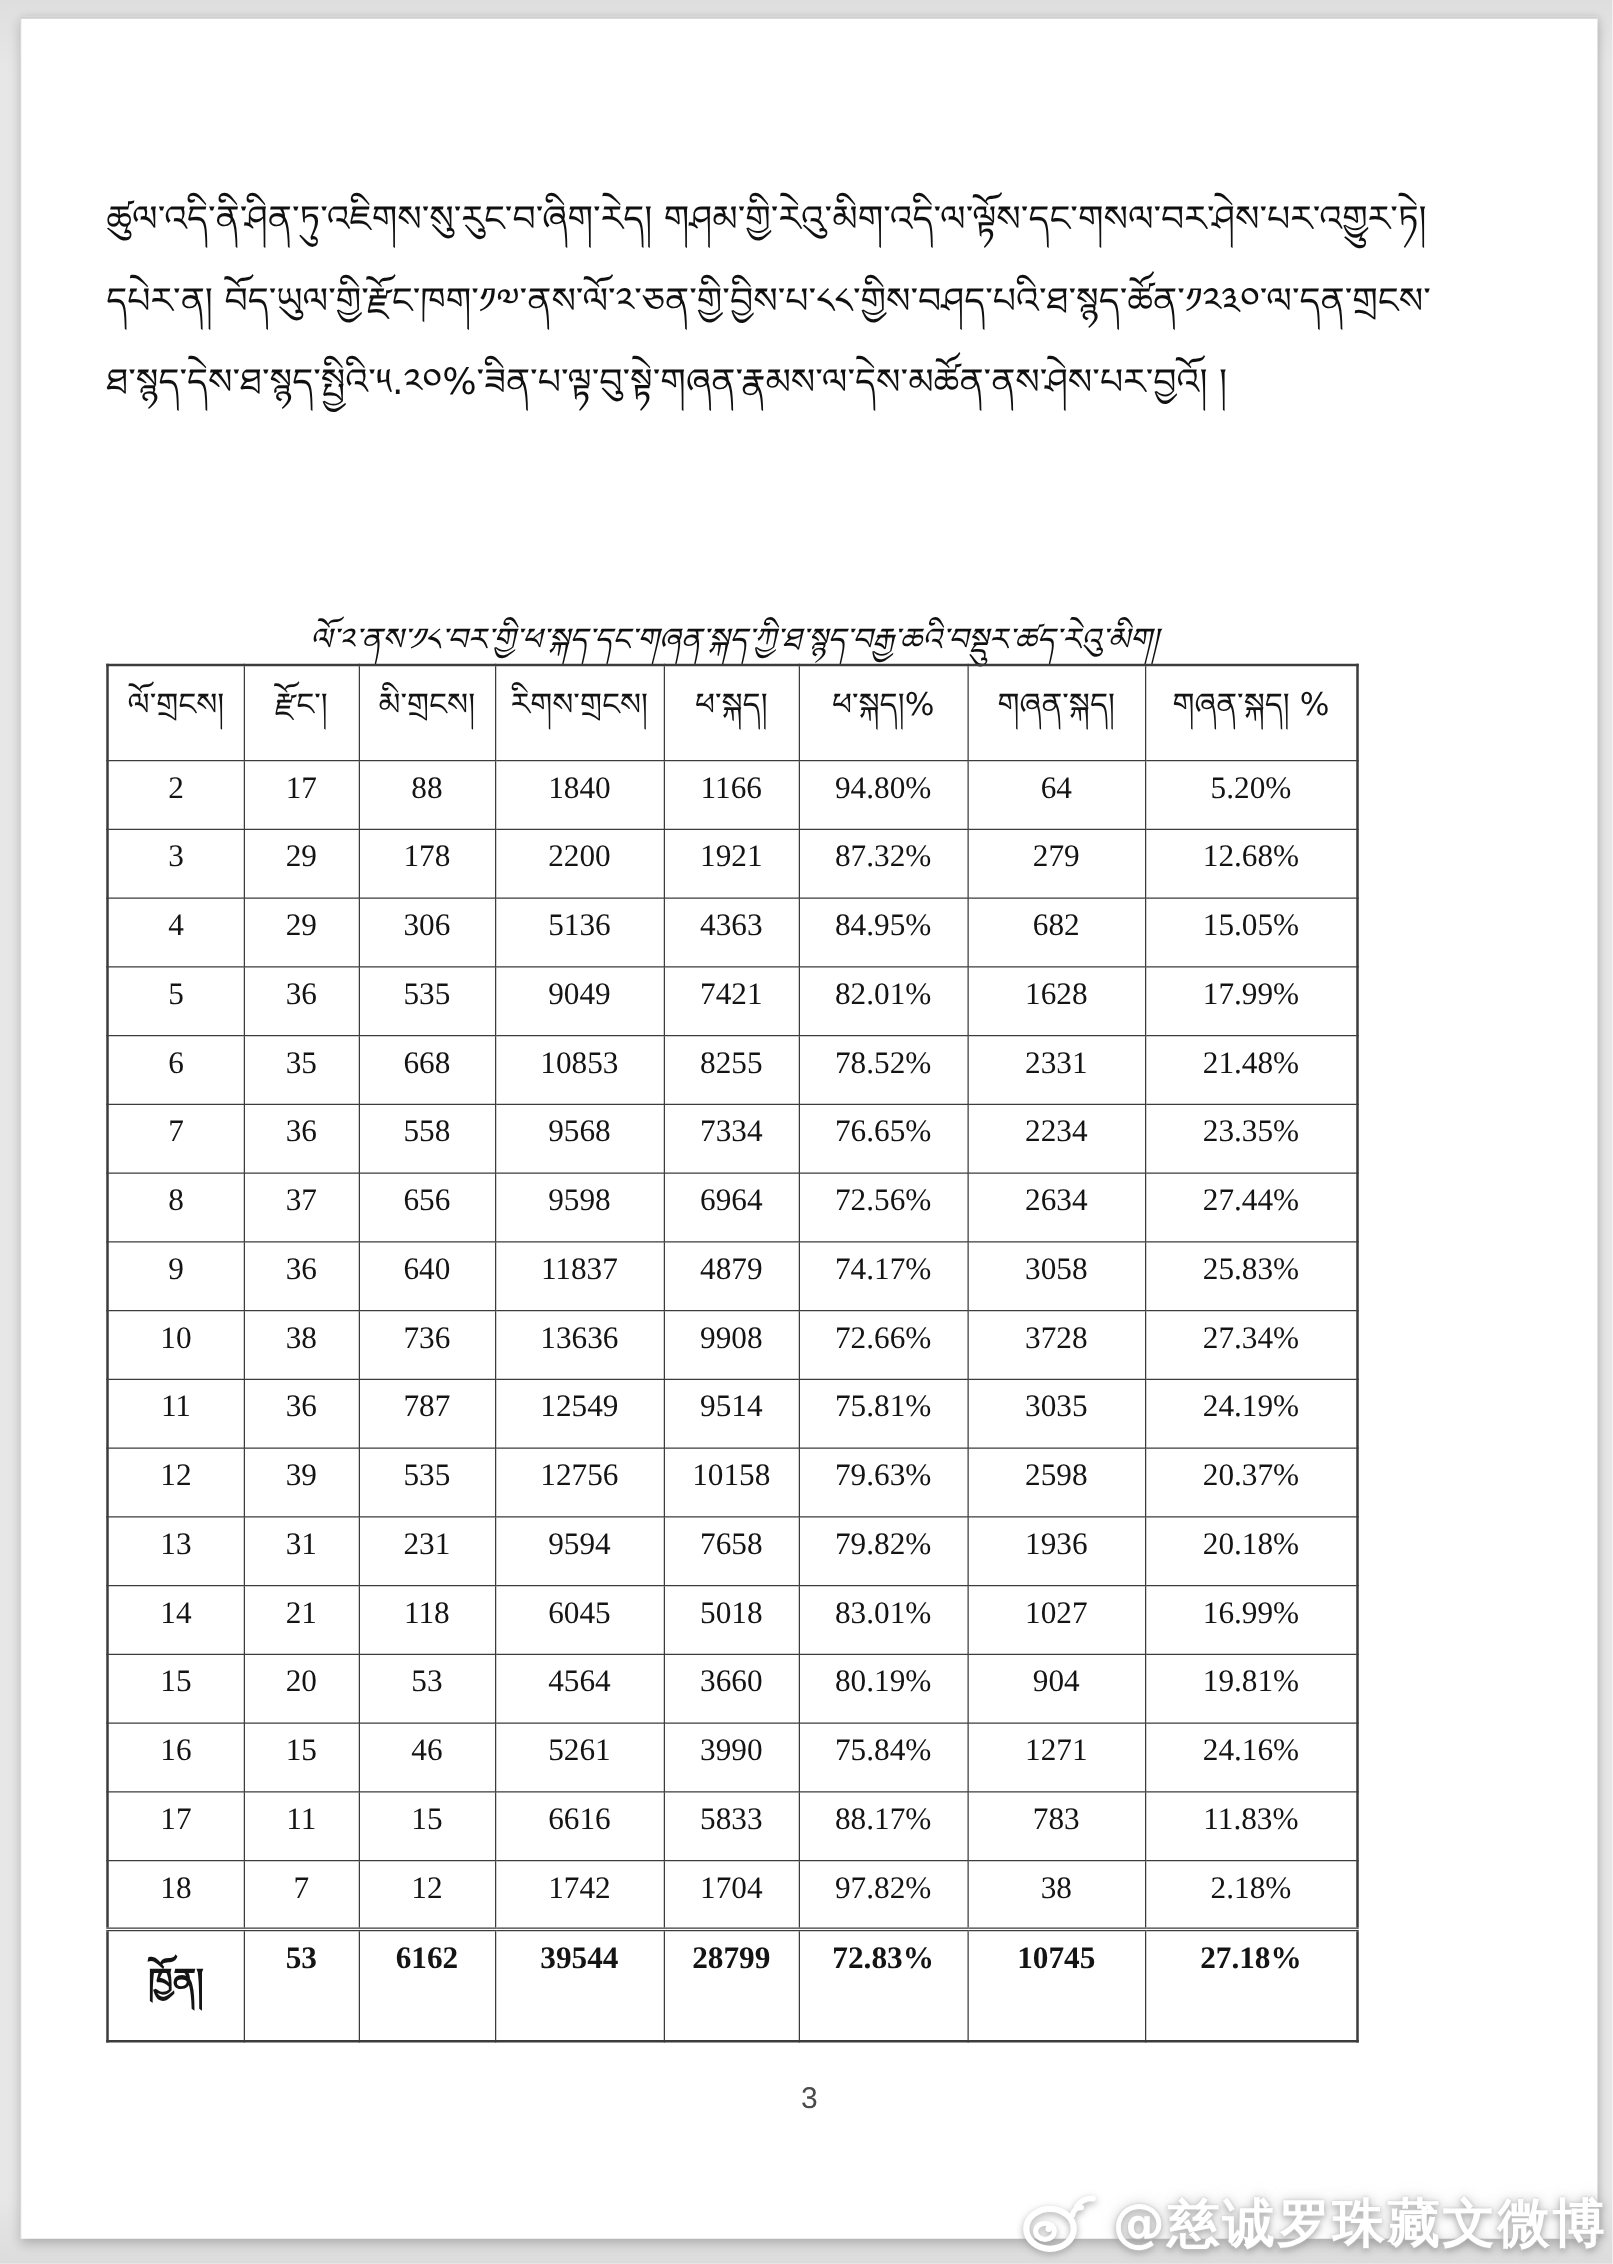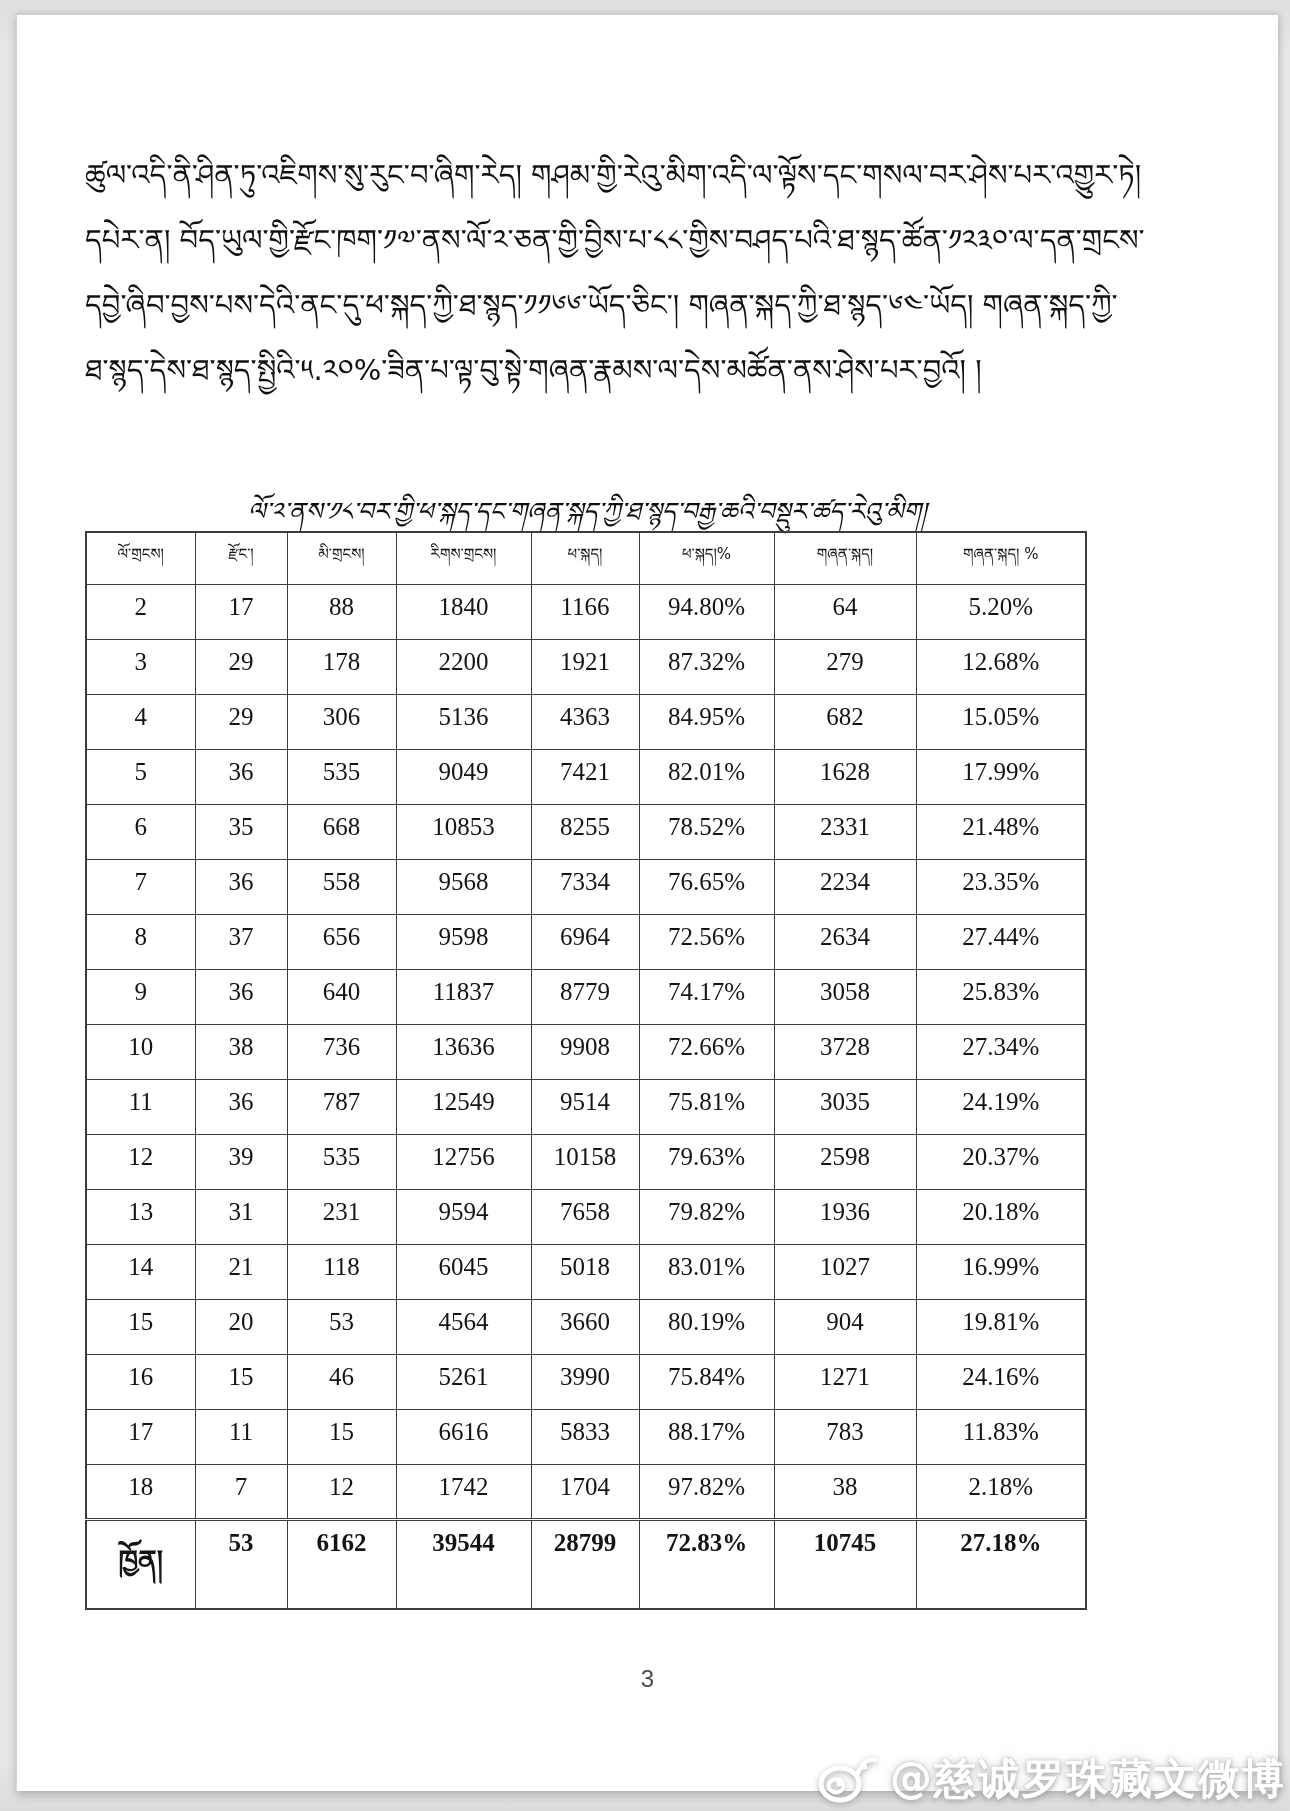--- a/index.html
+++ b/index.html
@@ -32,21 +32,21 @@
     position:absolute; left:68px; top:516px;
     width:1002px; border-collapse:collapse;
     border:2px solid #3c3c3c;
   }
   table.data th, table.data td {
     border:1px solid #3c3c3c;
     text-align:center; vertical-align:top;
     color:#141414;
   }
   table.data th {
-    height:52px; font-size:15px; font-weight:normal;
+    height:52px; font-size:25px; font-weight:normal;
     vertical-align:middle; padding:2px 2px;
   }
   table.data td {
     height:55px; font-size:25px;
     padding-top:8px;
     font-family:"Liberation Serif", serif;
   }
   table.data tr.total-row td {
     height:60px; font-weight:bold;
     border-top:3px double #3c3c3c;
@@ -71,21 +71,20 @@
   .watermark svg { filter: drop-shadow(0 2px 3px rgba(150,150,150,0.8)); }
 </style>
 </head>
 <body>
 
 <div class="sheet">
 
   <div class="intro tib">
     <div class="line">ཚུལ་འདི་ནི་ཤིན་ཏུ་འཇིགས་སུ་རུང་བ་ཞིག་རེད།  གཤམ་གྱི་རེའུ་མིག་འདི་ལ་ལྟོས་དང་གསལ་བར་ཤེས་པར་འགྱུར་ཏེ།</div>
     <div class="line">དཔེར་ན།  བོད་ཡུལ་གྱི་རྫོང་ཁག་༡༧་ནས་ལོ་༢་ཅན་གྱི་བྱིས་པ་༨༨་གྱིས་བཤད་པའི་ཐ་སྙད་ཚོན་༡༢༣༠་ལ་དན་གྲངས་</div>
-    <div class="line">དབྱེ་ཞིབ་བྱས་པས་དེའི་ནང་དུ་ཕ་སྐད་ཀྱི་ཐ་སྙད་༡༡༦༦་ཡོད་ཅིང་།  གཞན་སྐད་ཀྱི་ཐ་སྙད་༦༤་ཡོད།  གཞན་སྐད་ཀྱི་</div>
     <div class="line">ཐ་སྙད་དེས་ཐ་སྙད་སྤྱིའི་༥.༢༠%་ཟིན་པ་ལྟ་བུ་སྟེ་གཞན་རྣམས་ལ་དེས་མཚོན་ནས་ཤེས་པར་བྱའོ། །</div>
   </div>
 
   <div class="tbl-title tib">ལོ་༢་ནས་༡༨་བར་གྱི་ཕ་སྐད་དང་གཞན་སྐད་ཀྱི་ཐ་སྙད་བརྒྱ་ཆའི་བསྡུར་ཚད་རེའུ་མིག།</div>
 
   <table class="data">
     <colgroup>
         <col style="width: 10.9%;">
         <col style="width: 9.2%;">
         <col style="width: 10.9%;">
@@ -176,21 +175,21 @@
           <td>6964</td>
           <td>72.56%</td>
           <td>2634</td>
           <td>27.44%</td>
         </tr>
         <tr>
           <td>9</td>
           <td>36</td>
           <td>640</td>
           <td>11837</td>
-          <td>8779</td>
+          <td>4879</td>
           <td>74.17%</td>
           <td>3058</td>
           <td>25.83%</td>
         </tr>
         <tr>
           <td>10</td>
           <td>38</td>
           <td>736</td>
           <td>13636</td>
           <td>9908</td>

